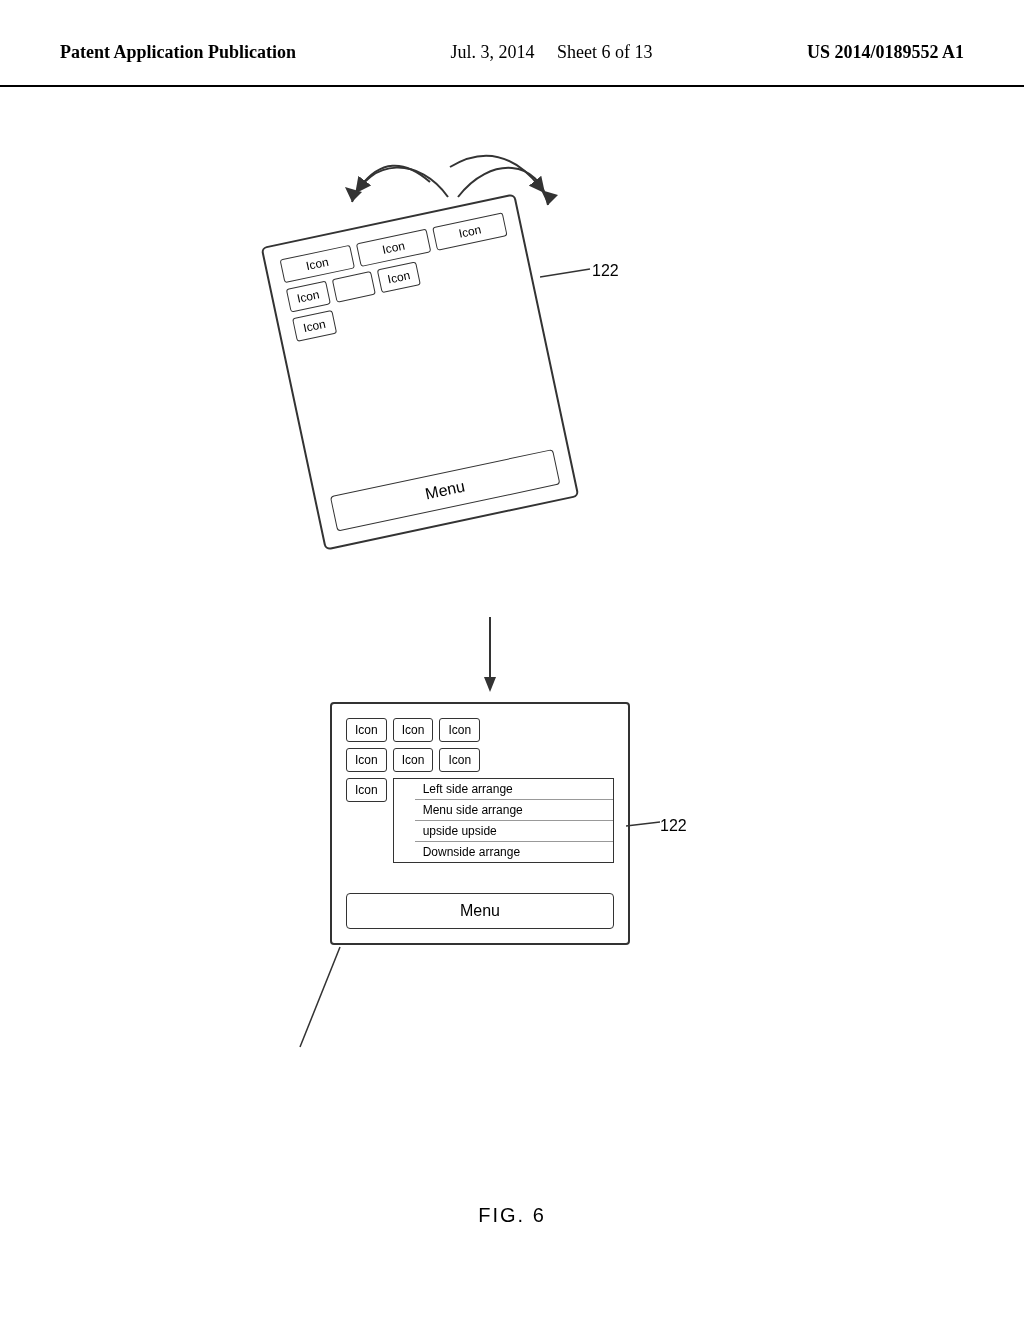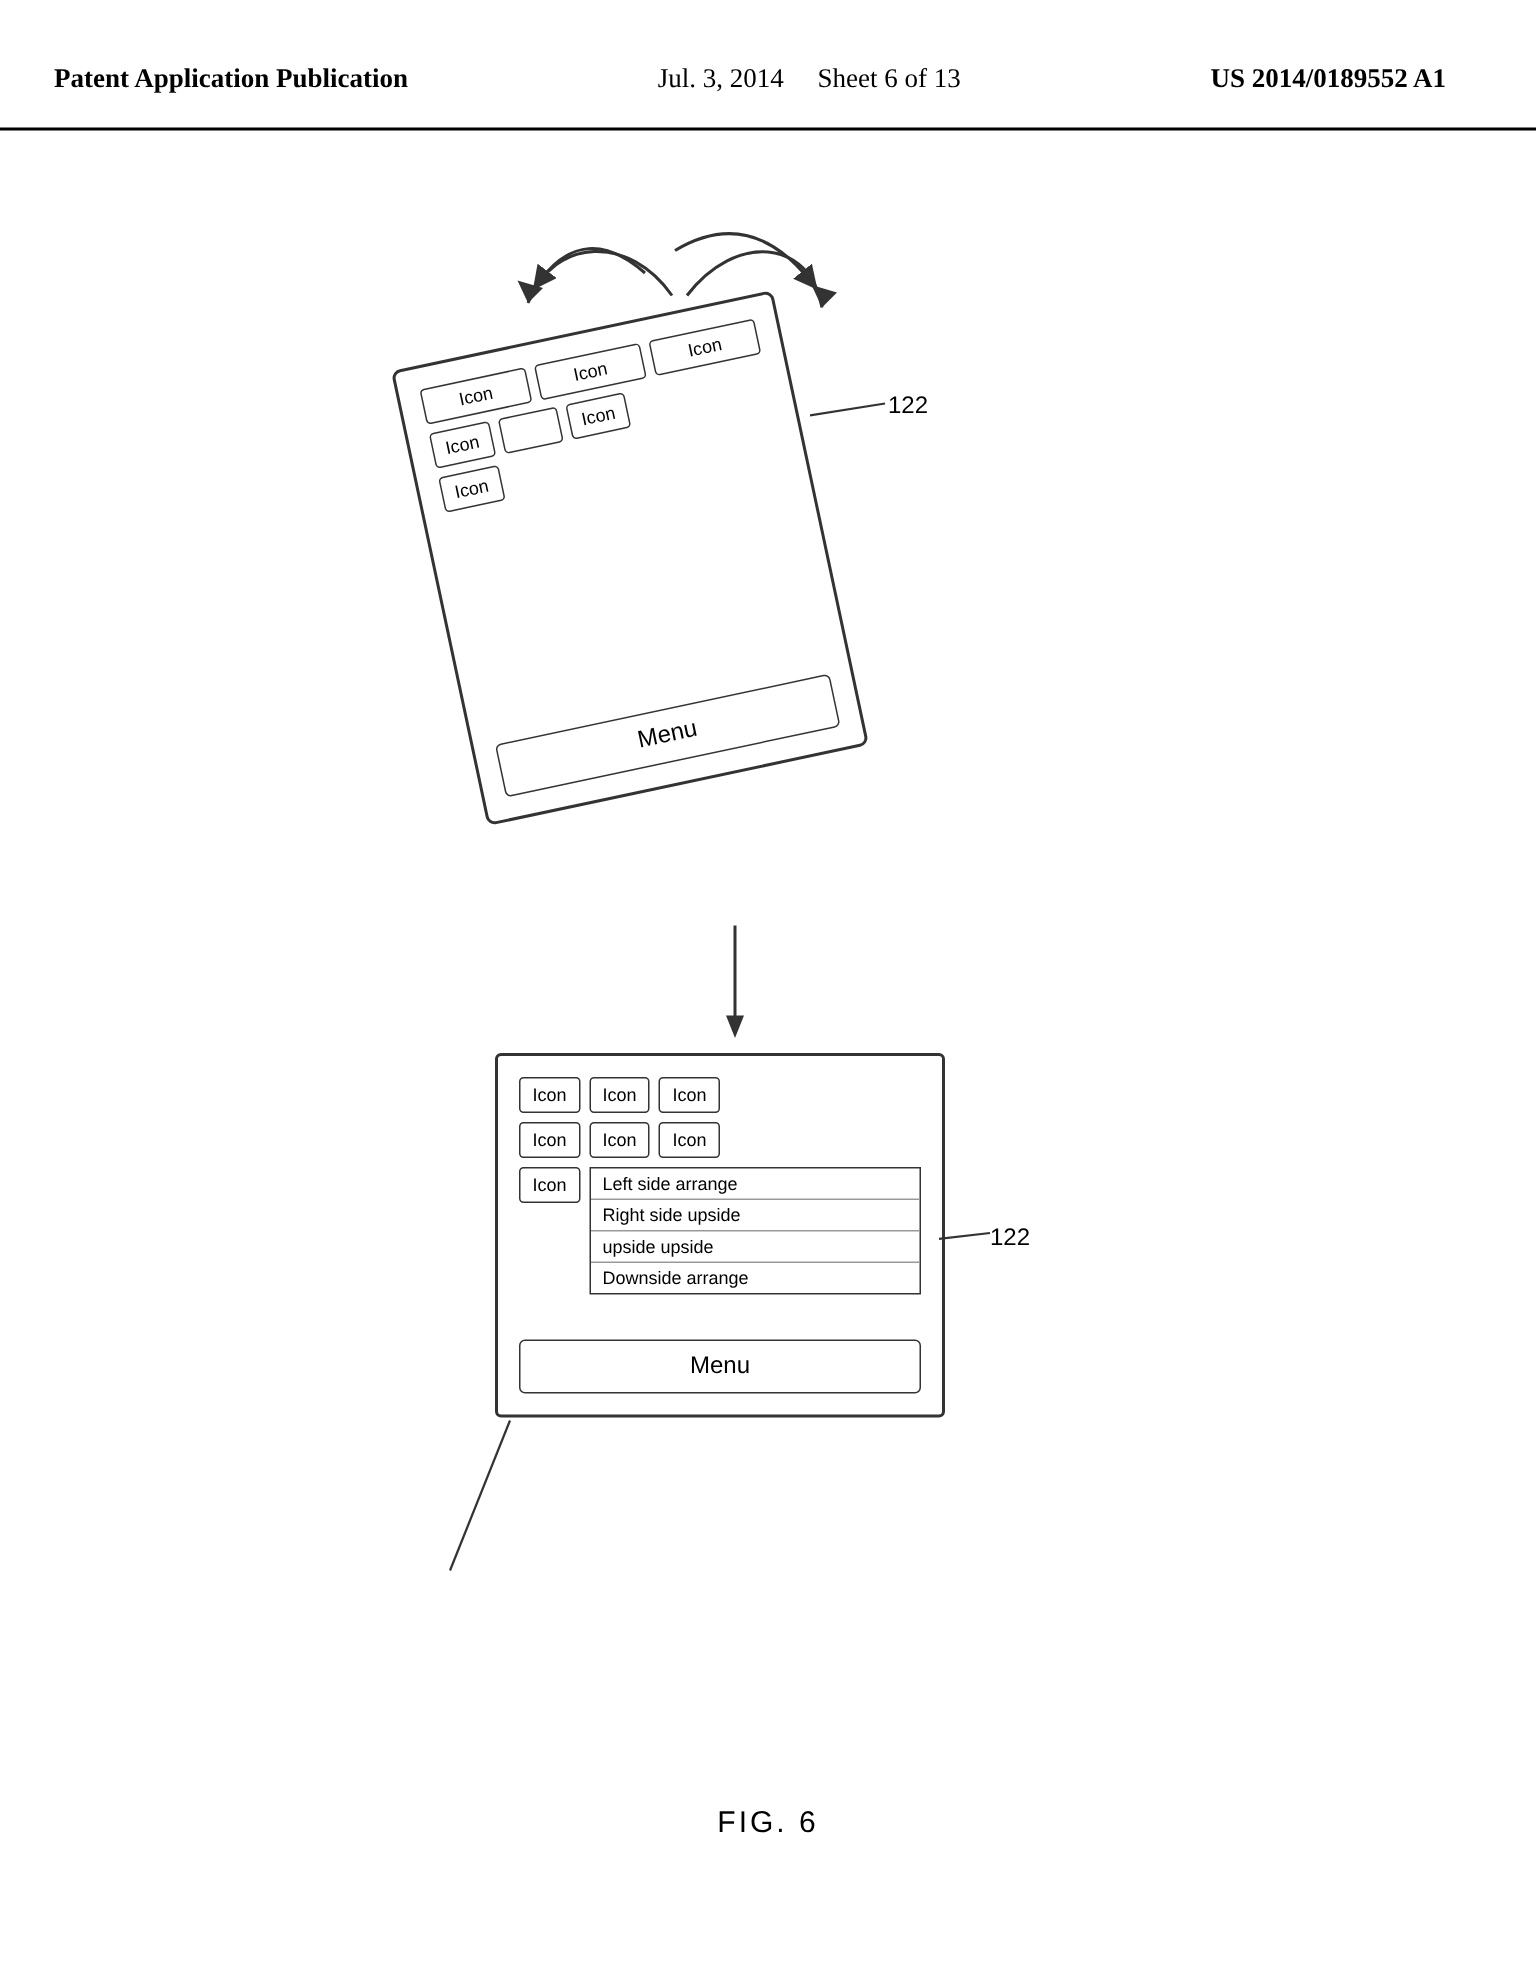--- a/index.html
+++ b/index.html
@@ -10,21 +10,21 @@
       font-family: 'Times New Roman', Times, serif;
       overflow: hidden;
       position: relative;
     }
 
     
     .header {
       display: flex;
       justify-content: space-between;
       align-items: flex-start;
-      padding: 40px 60px 20px 36px;
+      padding: 40px 60px 20px 60px;
       border-bottom: 2px solid #000;
       gap: 14px;
     }
     .header-left {
       font-size: 18px;
       font-weight: bold;
       max-width: 380px;
       line-height: 1.4;
     }
     .header-middle {
@@ -249,23 +249,23 @@
 
       <div class="icon-row">
         <div class="icon-box">Icon</div>
         <div class="icon-box">Icon</div>
         <div class="icon-box">Icon</div>
       </div>
 
       <div style="display:flex; gap:6px; margin-bottom:6px; align-items:flex-start;">
         <div class="icon-box">Icon</div>
 
-        <div class="context-menu" style="flex:1;">
+        <div class="context-menu" style="flex:1;padding-left:21px;">
           <div class="context-menu-item">Left side  arrange</div>
-          <div class="context-menu-item">Right side  upside</div>
+          <div class="context-menu-item">Menu side  arrange</div>
           <div class="context-menu-item">upside upside</div>
           <div class="context-menu-item">Downside  arrange</div>
         </div>
       </div>
 
       <div style="margin-top:30px;">
         <div class="menu-btn">Menu</div>
       </div>
     </div>
   </div>

